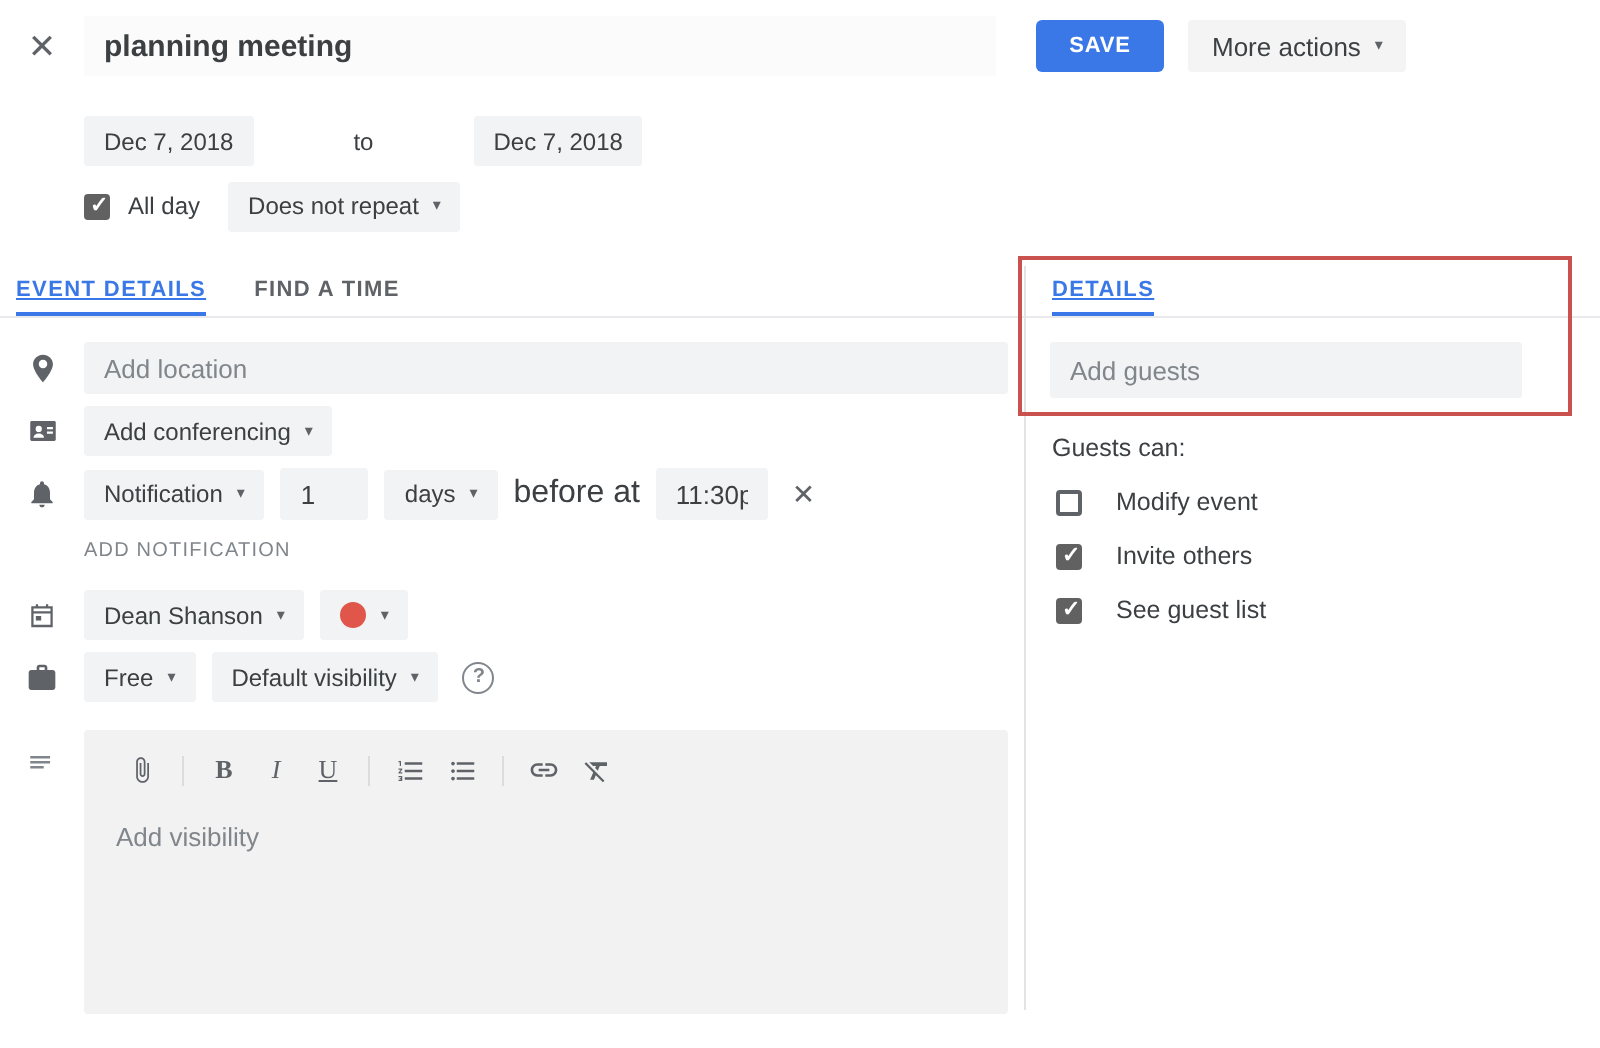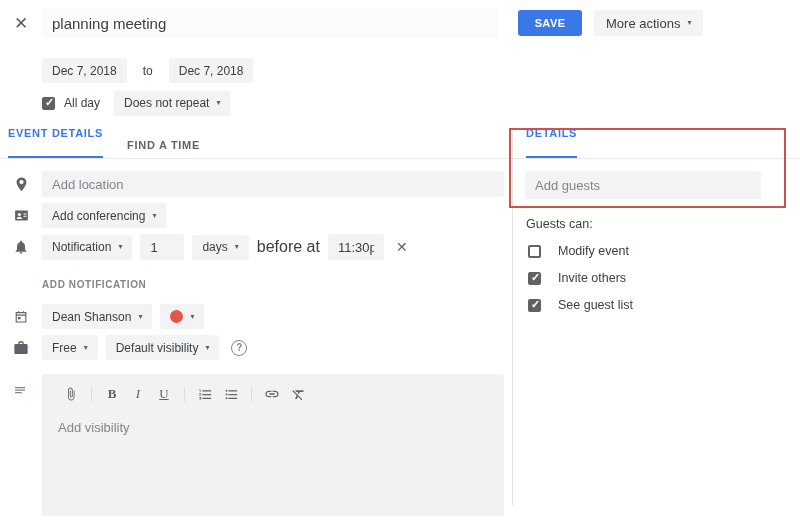--- a/index.html
+++ b/index.html
@@ -4,70 +4,70 @@
 <style>
   * { margin:0; padding:0; box-sizing:border-box; }
   html,body { background:#fff; }
   body { font-family:"Liberation Sans", sans-serif; color:var(--text-primary,#3c4043); }
   .app { position:relative; width:800px; height:524px; background:#fff; overflow:hidden; }
 
   
   .topbar { display:flex; align-items:center; height:46px; }
   .close-btn { margin-left:10px; width:22px; text-align:center; font-size:17px; color:#5f6368; cursor:pointer; }
   .title-input { margin-left:10px; width:456px; height:30px; background:#fbfbfb; border:none; outline:none;
-                 font-family:"Liberation Sans",sans-serif; font-size:15px; font-weight:normal; color:#3c4043; padding:0 10px; }
+                 font-family:"Liberation Sans",sans-serif; font-size:15px; font-weight:bold; color:#3c4043; padding:0 10px; }
   .save-btn { margin-left:20px; width:64px; height:26px; background:var(--accent-blue,#3b78e7); color:#fff;
               border:none; border-radius:3px; font-size:11px; font-weight:bold; letter-spacing:.4px; cursor:pointer; }
   .more-btn { margin-left:12px; height:26px; padding:0 12px; background:#f4f4f4; border:none; border-radius:2px;
               font-size:13px; color:#3c4043; cursor:pointer; display:flex; align-items:center; gap:7px;justify-content:center; }
 
   
   .chip { display:inline-flex; align-items:center; gap:7px; background:var(--chip-bg,#f1f3f4); border:none; border-radius:2px;
           height:25px; padding:0 10px; font-size:12px; color:#3c4043; font-family:"Liberation Sans",sans-serif; cursor:pointer; }
   .caret { font-size:8px; color:#5f6368; line-height:1; }
   .ghost-input { background:var(--chip-bg,#f1f3f4); border:none; outline:none; border-radius:2px; height:26px;
                  font-family:"Liberation Sans",sans-serif; font-size:13px; color:#3c4043; padding:4px 10px; }
   .ghost-input::placeholder, .title-input::placeholder { color:#80868b; }
 
-  .date-row { display:flex; align-items:center; margin:12px 0 0 42px; }
-  .to-label { margin:0 16px; font-size:12px; color:#3c4043; }
+  .date-row { display:flex; align-items:center; margin:12px 0 0 42px;gap:40px; }
+  .to-label { margin:0 10px; font-size:12px; color:#3c4043; }
 
   .allday-row { display:flex; align-items:center; margin:8px 0 0 42px; height:24px; }
   .allday-row .cb-label { margin:0 14px 0 9px; font-size:12px; }
 
   
   .checkbox { width:13px; height:13px; border:2px solid #5f6368; border-radius:2px; background:#fff; position:relative;
               display:inline-block; cursor:pointer; flex:none; }
   .checkbox.checked { background:#616161; border-color:#616161; }
   .checkbox.checked::after { content:"✓"; position:absolute; left:1px; top:-3px; color:#fff; font-size:11px; font-weight:bold; }
 
   
   .main { display:flex; margin-top:18px; height:372px; }
   .pane-left { width:513px; border-right:1px solid #e3e3e3; }
   .pane-right { flex:1; position:relative; }
 
   .tabbar { height:26px; border-bottom:1px solid #e8eaed; display:flex; align-items:flex-end; }
   .tab { font-size:11px; font-weight:bold; letter-spacing:.7px; color:#5f6368; padding-bottom:7px; cursor:pointer; }
-  .tab.active { color:var(--accent-blue,#3b78e7); border-bottom:2px solid var(--accent-blue,#3b78e7); padding-bottom:17px; }
+  .tab.active { color:var(--accent-blue,#3b78e7); border-bottom:2px solid var(--accent-blue,#3b78e7); padding-bottom:5px;text-decoration:underline; }
   .pane-left .tab:first-child { margin-left:8px; }
   .pane-left .tab + .tab { margin-left:24px; }
   .pane-right .tab { margin-left:13px; }
 
   .row { display:flex; align-items:center; margin-top:6px; }
   .row.first { margin-top:12px; }
   .icon-cell { width:42px; display:flex; justify-content:center; flex:none; }
   .icon-cell svg { display:block; }
 
   .location-input { width:462px; }
   .note-label { font-size:16px; color:#3c4043; margin:0 8px; }
   .num-input { width:44px; }
   .time-input { width:56px; }
   .remove-x { margin-left:12px; color:#5f6368; font-size:14px; cursor:pointer; }
 
-  .add-notif { margin:19px 0 0 42px; font-size:10px; font-weight:bold; letter-spacing:.6px; color:#80868b; cursor:pointer; }
+  .add-notif { margin:10px 0 0 42px; font-size:10px; font-weight:normal; letter-spacing:.6px; color:#80868b; cursor:pointer; }
   .row.cal { margin-top:14px; }
   .color-dot { width:13px; height:13px; border-radius:50%; background:var(--calendar-color,#e0564a); display:inline-block; }
   .help-circle { width:16px; height:16px; border:1.5px solid #80868b; border-radius:50%; margin-left:12px; color:#80868b;
                  font-size:10px; font-weight:bold; display:flex; align-items:center; justify-content:center; cursor:pointer; }
 
   
   .desc-block { display:flex; margin-top:14px; align-items:flex-start; }
   .desc-block .icon-cell { padding-top:8px; }
   .desc-box { width:462px; height:142px; background:#f2f2f2; border-radius:2px; padding:8px 10px; }
   .desc-toolbar { display:flex; align-items:center; padding-left:6px; height:24px; }

